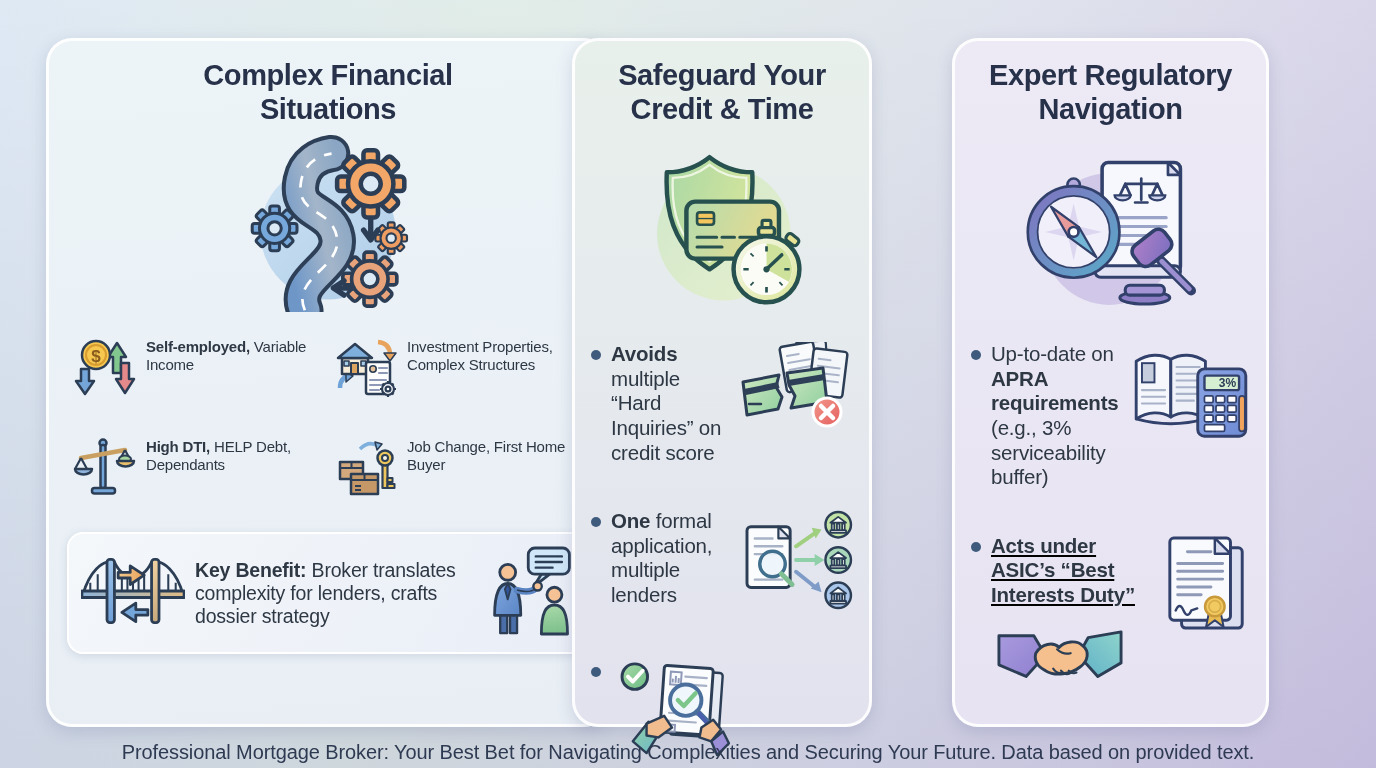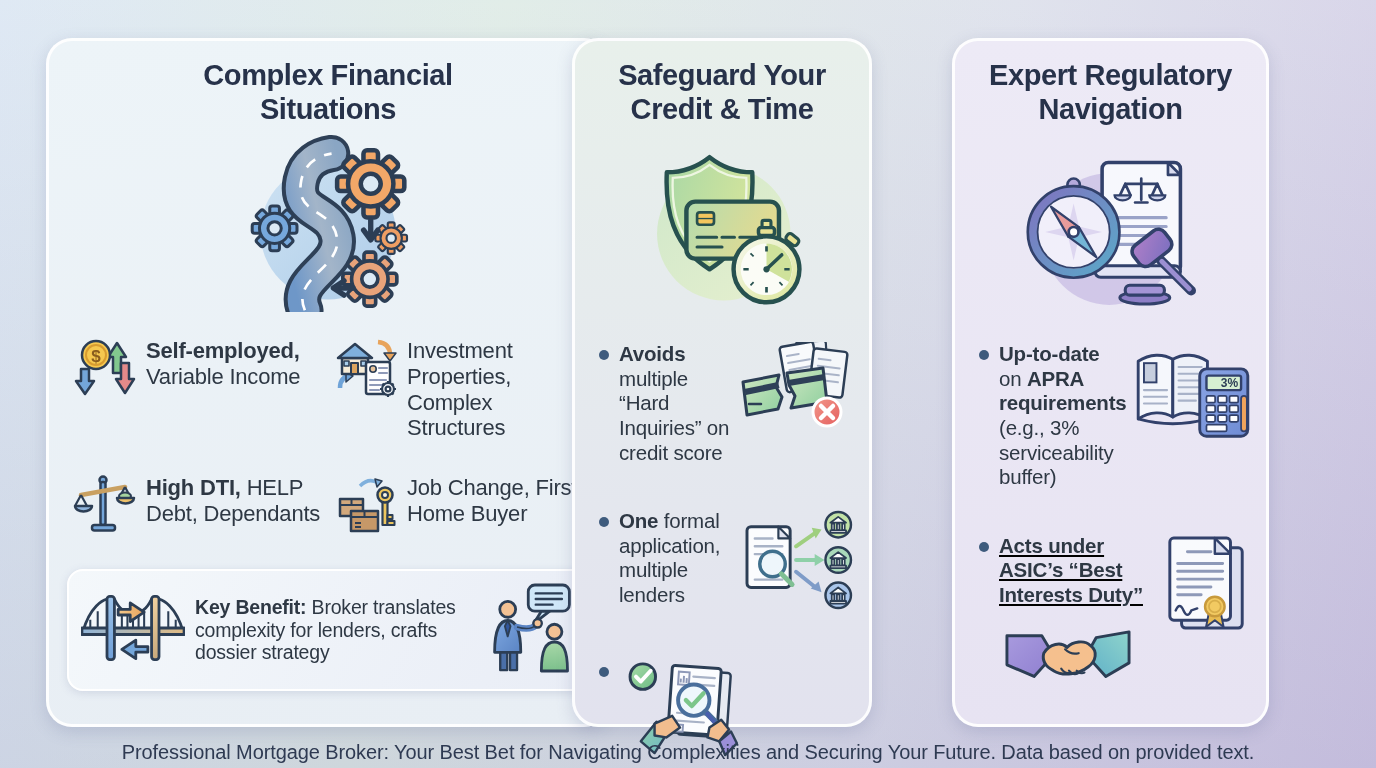--- a/index.html
+++ b/index.html
@@ -28,31 +28,31 @@
   .card2 .card-title{max-width:240px;}
   .card3 .card-title{max-width:280px;}
   .hero{margin:8px 0 2px;}
   
   .grid{
     display:grid;grid-template-columns:1fr 1fr;column-gap:6px;row-gap:32px;
     width:100%;box-sizing:border-box;padding:0 18px 0 24px;margin-top:18px;
   }
   .gitem{display:flex;align-items:flex-start;}
   .gicon{flex:none;margin-right:9px;}
-  .gtext{margin:2px 0 0;font-size:22px;line-height:1.17;color:#2e3844;letter-spacing:-0.2px;}
+  .gtext{margin:2px 0 0;font-size:15px;line-height:1.17;color:#2e3844;letter-spacing:-0.2px;}
   .benefit{
     margin:28px 18px 0;box-sizing:border-box;width:calc(100% - 36px);
     background:linear-gradient(120deg,#f4f8fb 0%,#e9edf6 100%);
     border:2.5px solid #ffffff;border-radius:16px;
     box-shadow:0 2px 8px rgba(96,104,148,0.18);
     display:flex;align-items:center;gap:10px;padding:12px 12px;justify-content:flex-end;
   }
   .btext{margin:0;font-size:19.5px;line-height:1.16;color:#2e3844;letter-spacing:-0.2px;flex:1;}
   
-  .bullets{width:100%;box-sizing:border-box;padding:0 14px 0 24px;}
+  .bullets{width:100%;box-sizing:border-box;padding:0 14px 0 16px;}
   .bullet{display:flex;align-items:flex-start;}
   .b-first{margin-top:24px;}
   .b-next{margin-top:44px;}
   .dot{flex:none;width:10px;height:10px;border-radius:50%;background:#3e5b7d;margin:8px 10px 0 0;}
   .btxt{margin:0;font-size:20.5px;line-height:1.2;color:#2e3844;letter-spacing:-0.2px;flex:1;}
   .bic{flex:none;margin-left:6px;}
   .b2-left{flex:1;display:flex;flex-direction:column;}
   .b2-row{display:flex;align-items:flex-start;text-decoration:underline;}
   .handshake-wrap{margin:16px 0 0 26px;}
   .caption{
@@ -496,21 +496,21 @@
           <rect x="124" y="114" width="44" height="28" rx="9" fill="url(#gGavel)" stroke="#32416b" stroke-width="4"></rect>
         </g>
         <ellipse cx="138" cy="184" rx="28" ry="7" fill="#8d7ec6" stroke="#32416b" stroke-width="3.5"></ellipse>
         <rect x="116" y="170" width="44" height="11" rx="5" fill="#a495d6" stroke="#32416b" stroke-width="3.5"></rect>
       </svg>
     </div>
 
     <div class="bullets">
       <div class="bullet b-first">
         <span class="dot"></span>
-        <p class="btxt"><span style="font-weight: 700;">Up-to-date</span><span> on </span><span style="font-weight: 700; text-align: center;">APRA requirements</span><span> (e.g., 3% serviceability buffer)</span></p>
+        <p class="btxt"><span style="font-weight: 400;">Up-to-date</span><span> on </span><span style="font-weight: 700; text-align: center;">APRA requirements</span><span> (e.g., 3% serviceability buffer)</span></p>
         <span class="bic">
           <svg viewBox="0 0 126 104" width="122" height="100">
             <path d="M6,20 C18,12 32,12 42,18 L42,78 C32,72 18,72 6,80 Z" fill="#f5f7fc" stroke="#32416b" stroke-width="3" stroke-linejoin="round"></path>
             <path d="M78,20 C66,12 52,12 42,18 L42,78 C52,72 66,72 78,80 Z" fill="#eef1f8" stroke="#32416b" stroke-width="3" stroke-linejoin="round"></path>
             <path d="M6,80 Q42,90 78,80" fill="none" stroke="#32416b" stroke-width="3"></path>
             <rect x="12" y="22" width="13" height="20" fill="#c6cede" stroke="#32416b" stroke-width="2"></rect>
             <g stroke="#a8b2c8" stroke-width="2.2" stroke-linecap="round">
               <path d="M12,50 h24 M12,57 h24 M12,64 h24"></path>
               <path d="M48,26 h24 M48,33 h24 M48,40 h24 M48,47 h24 M48,54 h24 M48,61 h18"></path>
             </g>

